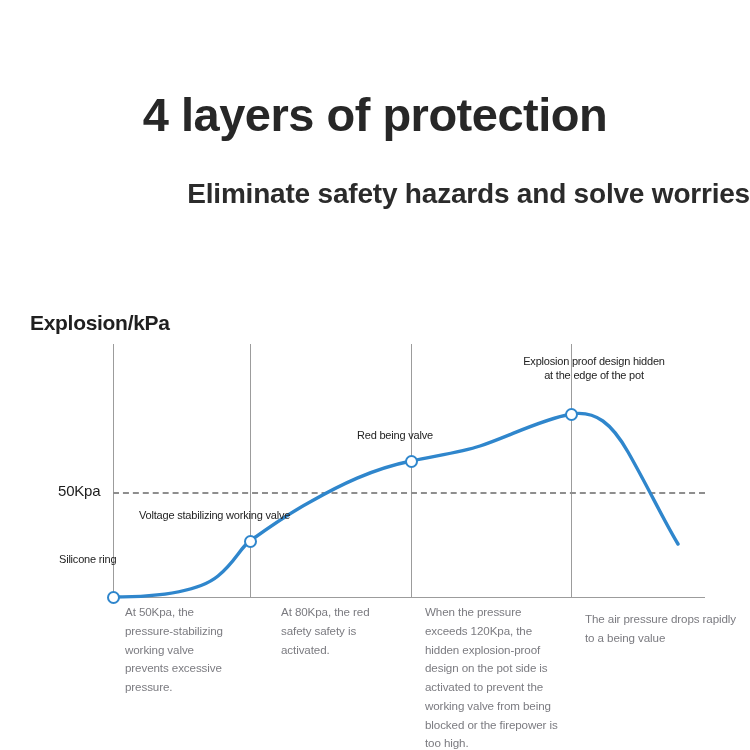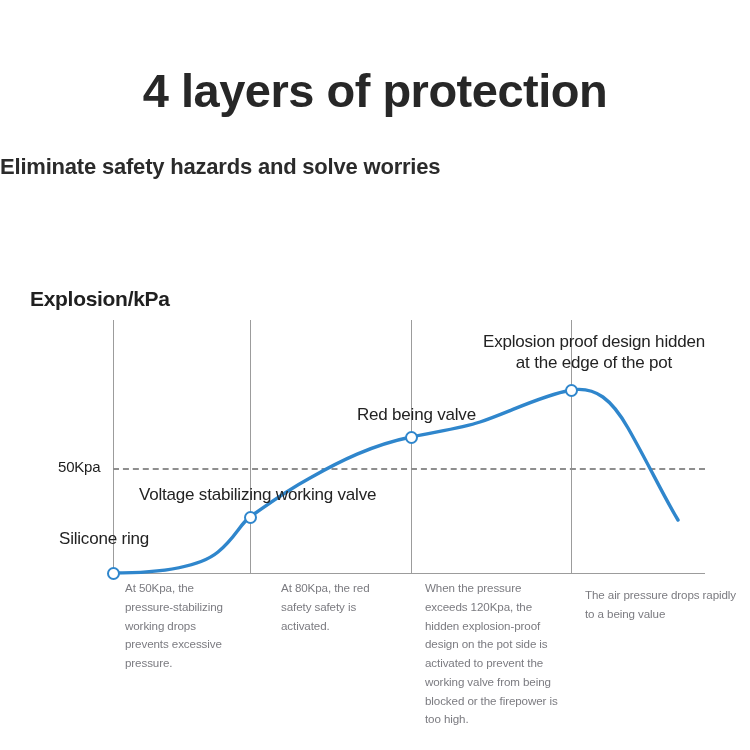--- a/index.html
+++ b/index.html
@@ -12,42 +12,43 @@
     background: #ffffff;
     font-family: "Liberation Sans", sans-serif;
     overflow: hidden;
     position: relative;
   }
   #page {
     position: relative;
     width: 750px;
     height: 546px;
     background: #ffffff;
+    margin-top: 24px;
   }
 
   
   .title {
     position: absolute;
     left: 0;
     top: 66px;
     width: 750px;
     text-align: center;
     font-size: 47px;
     font-weight: 700;
     letter-spacing: -0.5px;
     color: #272727;
     line-height: 1.05;
   }
   .subtitle {
     position: absolute;
     left: 0;
     top: 154px;
     width: 750px;
-    text-align: left;
-    font-size: 22px;
+    text-align: right;
+    font-size: 28px;
     font-weight: 700;
     letter-spacing: -0.2px;
     color: #2b2b2b;
   }
 
   
   .chart-wrap {
     position: absolute;
     left: 0;
     top: 0;
@@ -112,21 +113,21 @@
     height: 13px;
     border-radius: 50%;
     background: #ffffff;
     border: 2.6px solid #2f86cc;
     box-sizing: border-box;
   }
 
   
   .callout {
     position: absolute;
-    font-size: 17px;
+    font-size: 11px;
     color: #232323;
     letter-spacing: -0.2px;
     white-space: nowrap;
   }
   .callout.c-silicone  { left: 59px;  top: 529px; }
   .callout.c-voltage   { left: 139px; top: 485px; }
   .callout.c-red       { left: 357px; top: 405px; }
   .callout.c-explosion {
     left: 480px;
     top: 331px;
@@ -193,21 +194,21 @@
 
     <div class="callout c-voltage">Voltage stabilizing working valve</div>
 
     <div class="callout c-red">Red being valve</div>
 
     <div class="callout c-explosion">
       <span>Explosion proof design hidden</span><br>
       <span>at the edge of the pot</span>
     </div>
 
-    <div class="caption cap1">At 50Kpa, the pressure-stabilizing working drops prevents excessive pressure.</div>
+    <div class="caption cap1">At 50Kpa, the pressure-stabilizing working valve prevents excessive pressure.</div>
 
     <div class="caption cap2">At 80Kpa, the red safety safety is activated.</div>
 
     <div class="caption cap3">When the pressure exceeds 120Kpa, the hidden explosion-proof design on the pot side is activated to prevent the working valve from being blocked or the firepower is too high.</div>
 
     <div class="caption cap4">The air pressure drops rapidly to a being value</div>
 
   </div>
 </div>
 

